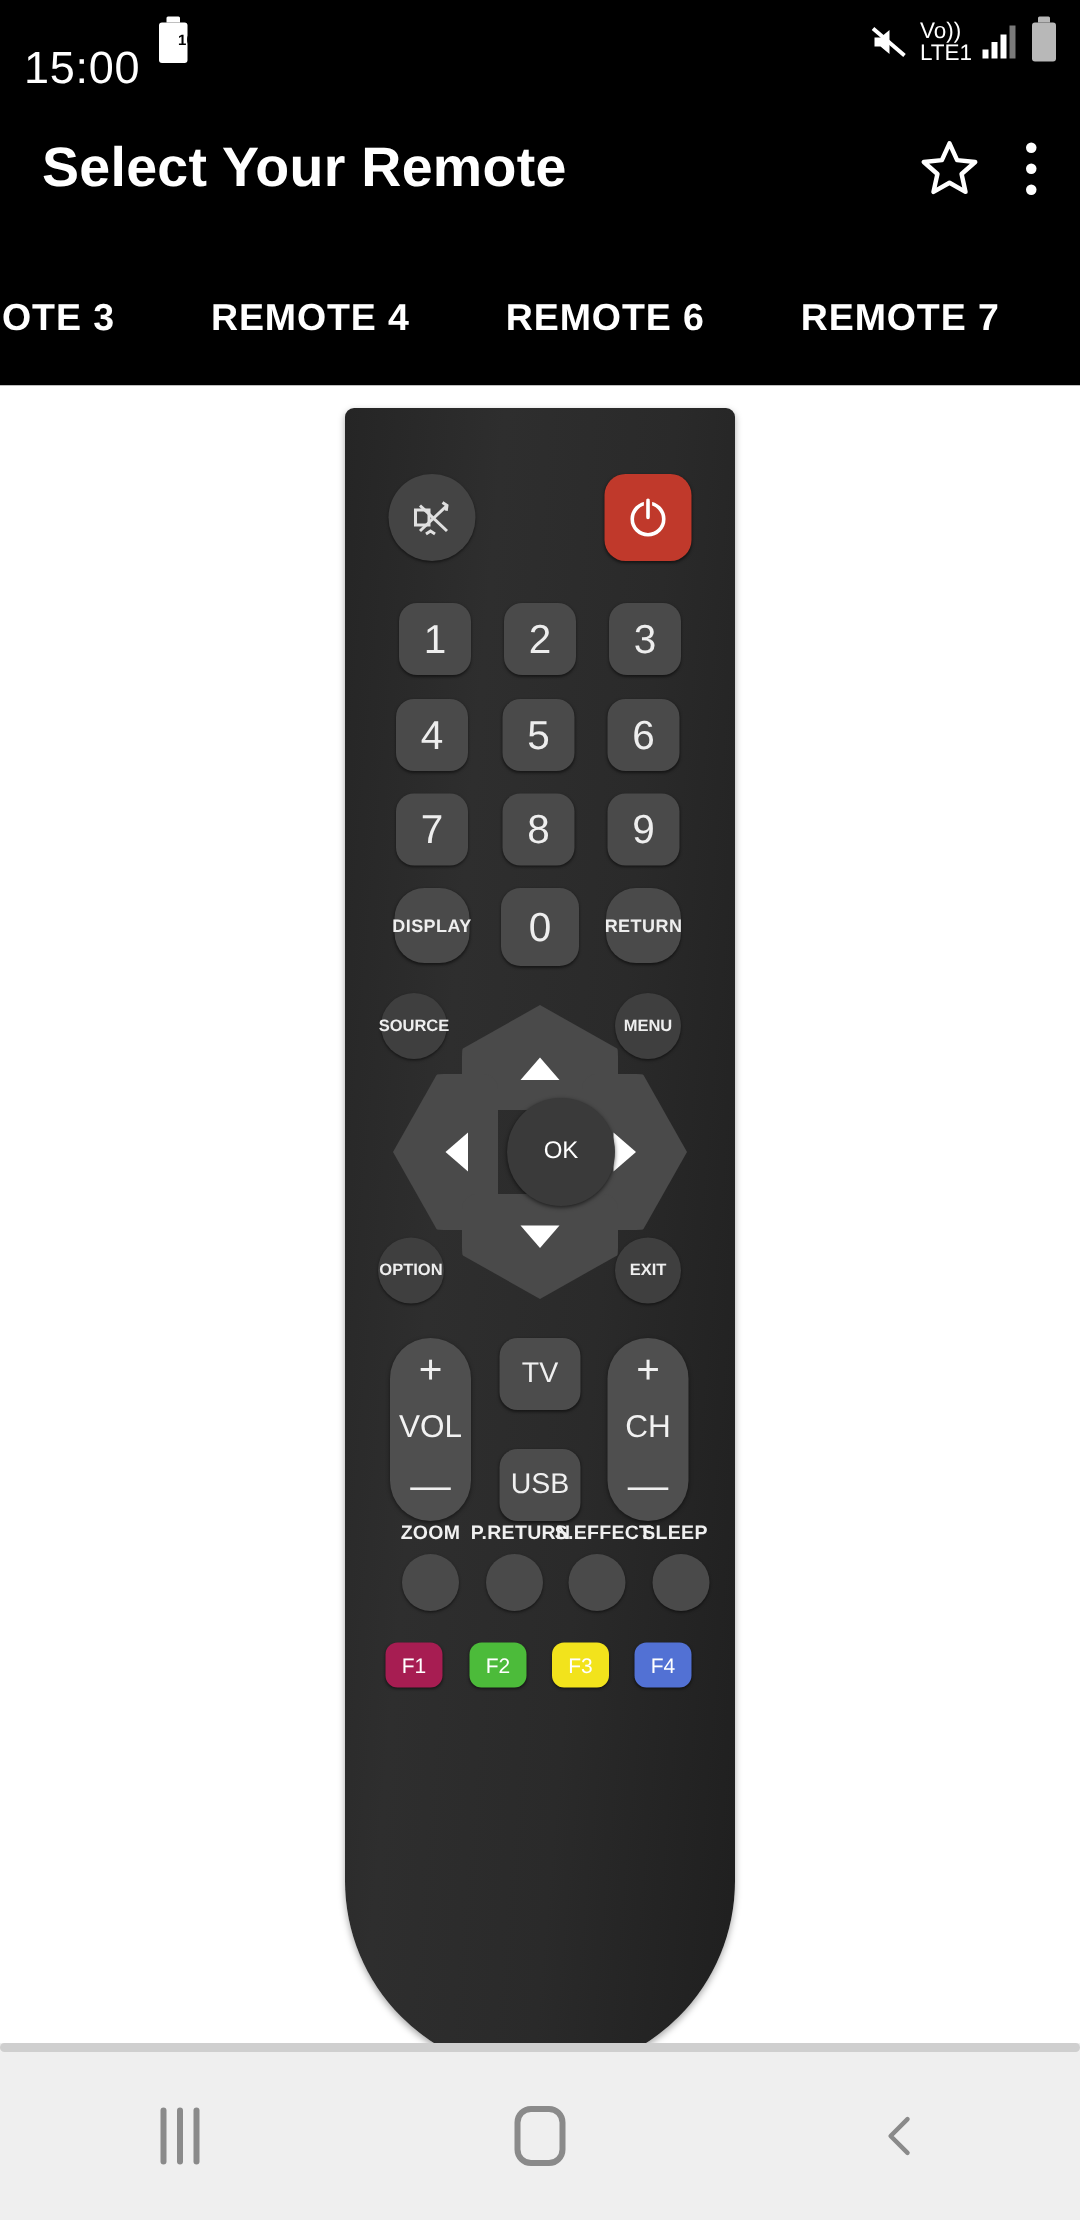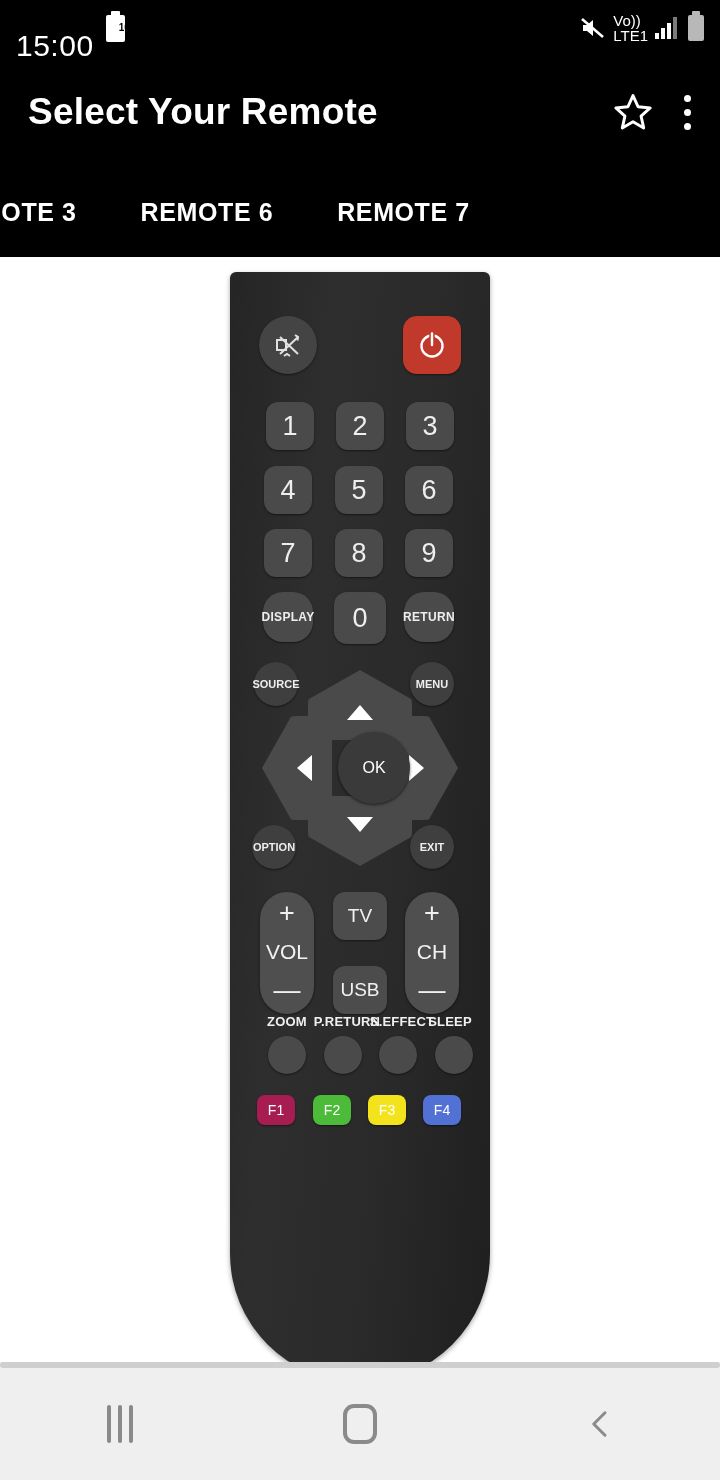--- a/index.html
+++ b/index.html
@@ -253,20 +253,21 @@
         <i></i>
           <i></i>
           <i></i>
       </span>
     </span>
   </div>
 
   <div class="tabbar">
     <div class="tabstrip">
       <span class="tab">REMOTE 3</span>
+      <span class="tab">REMOTE 4</span>
       <span class="tab">REMOTE 6</span>
       <span class="tab">REMOTE 7</span>
     </div>
   </div>
 
   <div class="content">
     <div class="remote">
 
       <div class="key round mute-btn">
         <svg width="34" height="34" viewBox="0 0 34 34">

